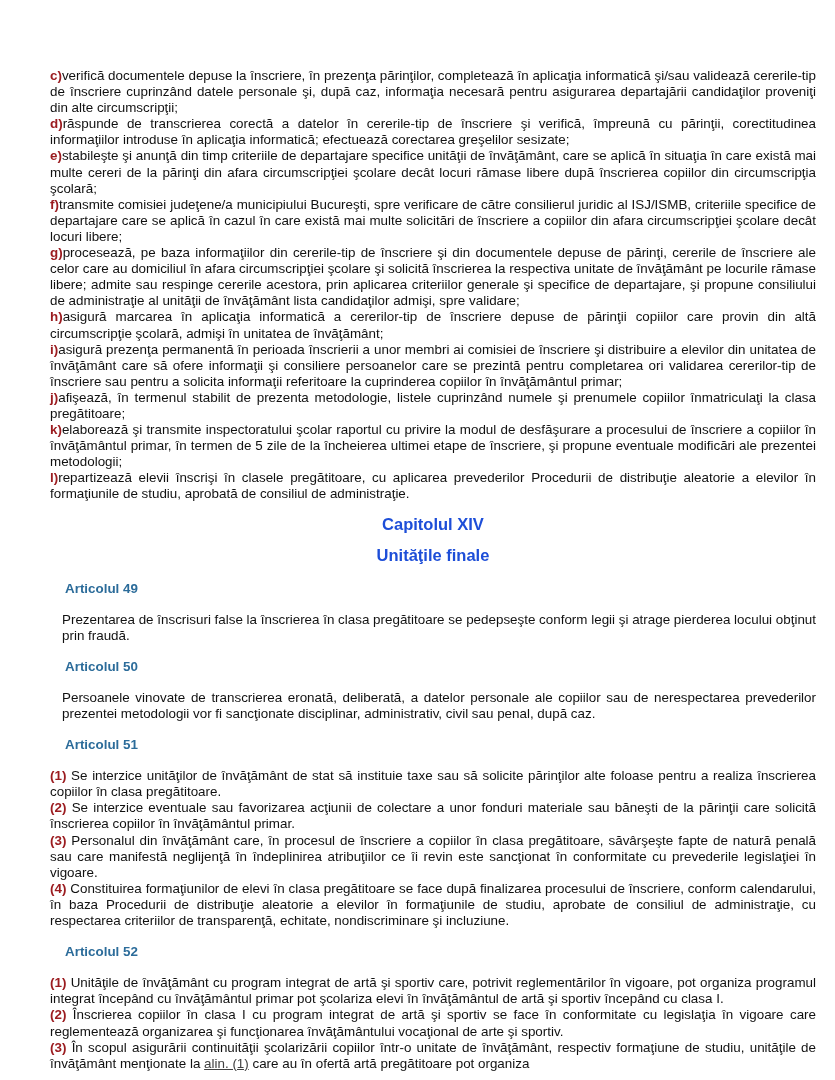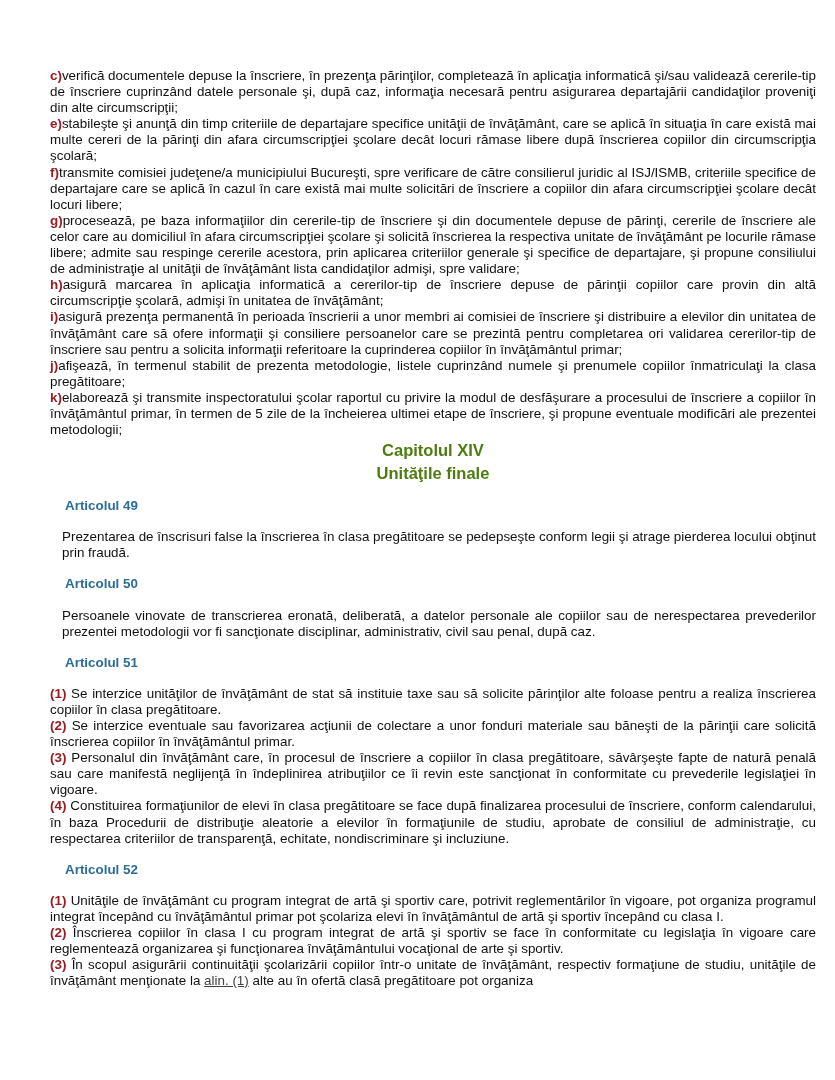--- a/index.html
+++ b/index.html
@@ -8,52 +8,54 @@
     position: relative;
     padding: 68px 19px 0 50px;
     width: 766px;
     font-family: Liberation Sans, sans-serif;
     font-size: 13.4px;
     line-height: 16.1px;
     color: #111111;
   }
   .p { text-align: justify; margin: 0; }
   .lbl { color: #9b1c20; font-weight: bold; }
-  .chap { text-align: center; color: #4d7c0f; font-weight: bold; font-size: 16.5px; line-height: 19.5px; margin: 3px; }
+  .chap { text-align: center; color: #1d4ed8; font-weight: bold; font-size: 16.5px; line-height: 19.5px; margin: 12px; }
   .art { color: #2c6c9a; font-weight: bold; margin: 15px; }
   .indent { padding-left: 12px; }
   .link { color: #404040; text-decoration: underline; cursor: pointer; }
 </style>
 </head>
 <body>
 
 <div class="page">
 
   <p class="p"><span class="lbl">c)</span><span>verifică documentele depuse la înscriere, în prezenţa părinţilor, completează în aplicaţia informatică şi/sau validează cererile-tip de înscriere cuprinzând datele personale şi, după caz, informaţia necesară pentru asigurarea departajării candidaţilor proveniţi din alte circumscripţii;</span></p>
+  <p class="p"><span class="lbl">d)</span><span>răspunde de transcrierea corectă a datelor în cererile-tip de înscriere şi verifică, împreună cu părinţii, corectitudinea informaţiilor introduse în aplicaţia informatică; efectuează corectarea greşelilor sesizate;</span></p>
   <p class="p"><span class="lbl">e)</span><span>stabileşte şi anunţă din timp criteriile de departajare specifice unităţii de învăţământ, care se aplică în situaţia în care există mai multe cereri de la părinţi din afara circumscripţiei şcolare decât locuri rămase libere după înscrierea copiilor din circumscripţia şcolară;</span></p>
   <p class="p"><span class="lbl">f)</span><span>transmite comisiei judeţene/a municipiului Bucureşti, spre verificare de către consilierul juridic al ISJ/ISMB, criteriile specifice de departajare care se aplică în cazul în care există mai multe solicitări de înscriere a copiilor din afara circumscripţiei şcolare decât locuri libere;</span></p>
   <p class="p"><span class="lbl">g)</span><span>procesează, pe baza informaţiilor din cererile-tip de înscriere şi din documentele depuse de părinţi, cererile de înscriere ale celor care au domiciliul în afara circumscripţiei şcolare şi solicită înscrierea la respectiva unitate de învăţământ pe locurile rămase libere; admite sau respinge cererile acestora, prin aplicarea criteriilor generale şi specifice de departajare, şi propune consiliului de administraţie al unităţii de învăţământ lista candidaţilor admişi, spre validare;</span></p>
   <p class="p"><span class="lbl">h)</span><span>asigură marcarea în aplicaţia informatică a cererilor-tip de înscriere depuse de părinţii copiilor care provin din altă circumscripţie şcolară, admişi în unitatea de învăţământ;</span></p>
   <p class="p"><span class="lbl">i)</span><span>asigură prezenţa permanentă în perioada înscrierii a unor membri ai comisiei de înscriere şi distribuire a elevilor din unitatea de învăţământ care să ofere informaţii şi consiliere persoanelor care se prezintă pentru completarea ori validarea cererilor-tip de înscriere sau pentru a solicita informaţii referitoare la cuprinderea copiilor în învăţământul primar;</span></p>
   <p class="p"><span class="lbl">j)</span><span>afişează, în termenul stabilit de prezenta metodologie, listele cuprinzând numele şi prenumele copiilor înmatriculaţi la clasa pregătitoare;</span></p>
   <p class="p"><span class="lbl">k)</span><span>elaborează şi transmite inspectoratului şcolar raportul cu privire la modul de desfăşurare a procesului de înscriere a copiilor în învăţământul primar, în termen de 5 zile de la încheierea ultimei etape de înscriere, şi propune eventuale modificări ale prezentei metodologii;</span></p>
+  <p class="p"><span class="lbl">l)</span><span>repartizează elevii înscrişi în clasele pregătitoare, cu aplicarea prevederilor Procedurii de distribuţie aleatorie a elevilor în formaţiunile de studiu, aprobată de consiliul de administraţie.</span></p>
 
   <p class="chap">Capitolul XIV</p>
   <p class="chap">Unităţile finale</p>
 
   <p class="art">Articolul 49</p>
   <p class="p indent">Prezentarea de înscrisuri false la înscrierea în clasa pregătitoare se pedepseşte conform legii şi atrage pierderea locului obţinut prin fraudă.</p>
 
   <p class="art">Articolul 50</p>
   <p class="p indent">Persoanele vinovate de transcrierea eronată, deliberată, a datelor personale ale copiilor sau de nerespectarea prevederilor prezentei metodologii vor fi sancţionate disciplinar, administrativ, civil sau penal, după caz.</p>
 
   <p class="art">Articolul 51</p>
   <p class="p"><span class="lbl">(1)</span><span> Se interzice unităţilor de învăţământ de stat să instituie taxe sau să solicite părinţilor alte foloase pentru a realiza înscrierea copiilor în clasa pregătitoare.</span></p>
   <p class="p"><span class="lbl">(2)</span><span> Se interzice eventuale sau favorizarea acţiunii de colectare a unor fonduri materiale sau băneşti de la părinţii care solicită înscrierea copiilor în învăţământul primar.</span></p>
   <p class="p"><span class="lbl">(3)</span><span> Personalul din învăţământ care, în procesul de înscriere a copiilor în clasa pregătitoare, săvârşeşte fapte de natură penală sau care manifestă neglijenţă în îndeplinirea atribuţiilor ce îi revin este sancţionat în conformitate cu prevederile legislaţiei în vigoare.</span></p>
   <p class="p"><span class="lbl">(4)</span><span> Constituirea formaţiunilor de elevi în clasa pregătitoare se face după finalizarea procesului de înscriere, conform calendarului, în baza Procedurii de distribuţie aleatorie a elevilor în formaţiunile de studiu, aprobate de consiliul de administraţie, cu respectarea criteriilor de transparenţă, echitate, nondiscriminare şi incluziune.</span></p>
 
   <p class="art">Articolul 52</p>
   <p class="p"><span class="lbl">(1)</span><span> Unităţile de învăţământ cu program integrat de artă şi sportiv care, potrivit reglementărilor în vigoare, pot organiza programul integrat începând cu învăţământul primar pot şcolariza elevi în învăţământul de artă şi sportiv începând cu clasa I.</span></p>
   <p class="p"><span class="lbl">(2)</span><span> Înscrierea copiilor în clasa I cu program integrat de artă şi sportiv se face în conformitate cu legislaţia în vigoare care reglementează organizarea şi funcţionarea învăţământului vocaţional de arte şi sportiv.</span></p>
-  <p class="p"><span class="lbl">(3)</span><span> În scopul asigurării continuităţii şcolarizării copiilor într-o unitate de învăţământ, respectiv formaţiune de studiu, unităţile de învăţământ menţionate la </span><a class="link">alin. (1)</a><span> alte au în ofertă clasă pregătitoare pot organiza</span></p>
+  <p class="p"><span class="lbl">(3)</span><span> În scopul asigurării continuităţii şcolarizării copiilor într-o unitate de învăţământ, respectiv formaţiune de studiu, unităţile de învăţământ menţionate la </span><a class="link">alin. (1)</a><span> care au în ofertă artă pregătitoare pot organiza</span></p>
 
 </div>
 
 </body></html>

